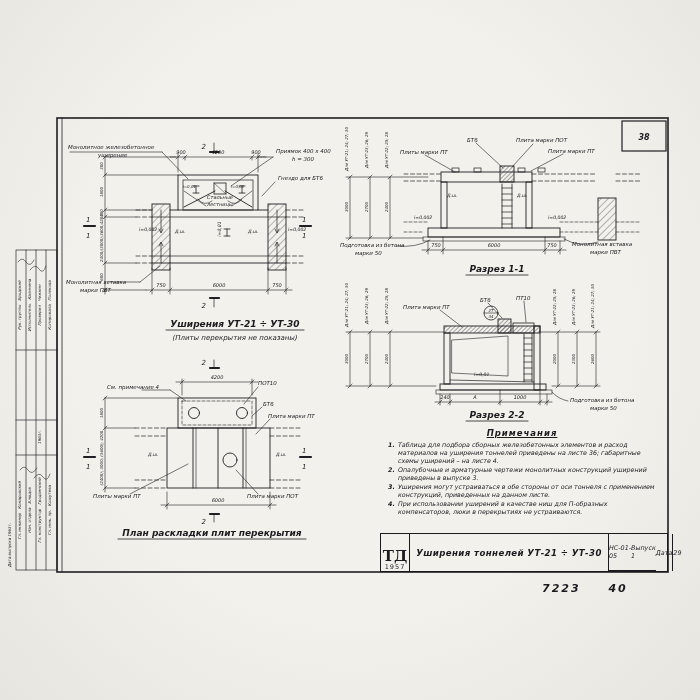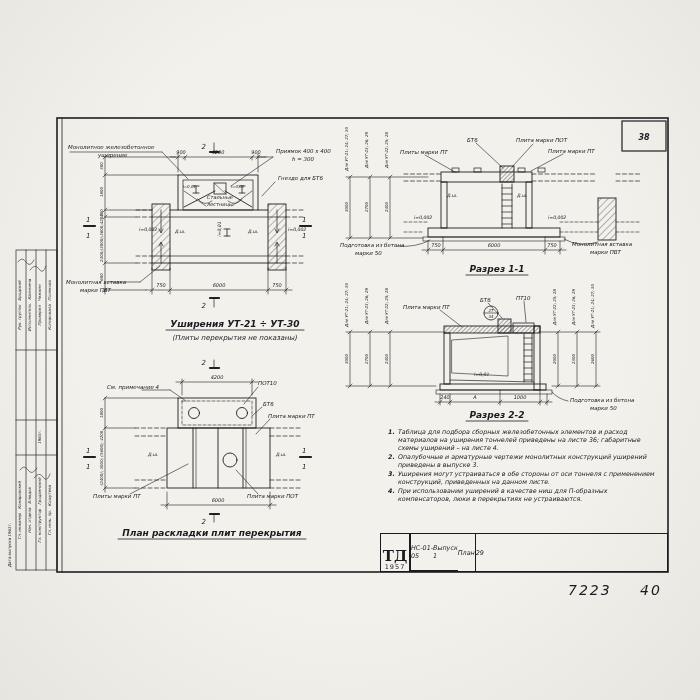--- a/index.html
+++ b/index.html
@@ -22,21 +22,21 @@
   .tb-logo .big{font-family:"DejaVu Serif",serif;font-weight:bold;font-size:15px;line-height:14px}
   .tb-logo .yr{font-size:6.5px;letter-spacing:1px}
   .tb-title{flex:1;display:flex;align-items:center;justify-content:center;
     font-style:italic;font-weight:bold;font-size:8.6px;letter-spacing:.4px}
   .tb-right{width:58px;border-left:1.4px solid #1b1b1f;display:flex;flex-direction:row;font-style:italic;font-size:6.4px}
   .tb-right>div{flex:1;display:flex;align-items:center;justify-content:center;border-bottom:1px solid #1b1b1f}
   .tb-right>div:last-child{border-bottom:none}
   .tb-sheet{display:flex;width:100%;height:100%}
   .tb-sheet span{flex:1;display:flex;align-items:center;justify-content:center}
   .tb-sheet .lbl{border-right:1px solid #1b1b1f}
-  .footer-nums{left:568px;top:582px;position:absolute;font-style:italic;font-weight:normal;font-size:14px;letter-spacing:2px}
+  .footer-nums{left:542px;top:582px;position:absolute;font-style:italic;font-weight:bold;font-size:11px;letter-spacing:2px}
   .footer-nums span{margin-right:22px}
 </style>
 </head>
 <body>
 
 <svg class="abs" width="700" height="700" viewBox="0 0 700 700" stroke-linecap="round">
   <defs>
     <pattern id="h1" width="5" height="5" patternUnits="userSpaceOnUse" patternTransform="rotate(45)">
       <line x1="0" y1="0" x2="0" y2="5" stroke="#3a3a3e" stroke-width="0.7"></line>
     </pattern>
@@ -521,20 +521,21 @@
     <text class="t7" x="86" y="453">1</text>
     <text class="t7" x="86" y="469">1</text>
     <text class="t7" x="302" y="453">1</text>
     <text class="t7" x="302" y="469">1</text>
     <text class="t9" x="212" y="536" text-anchor="middle">План раскладки плит перекрытия</text>
   </g>
   <line x1="118" y1="539" x2="306" y2="539" stroke="#1f1f24" stroke-width="0.8"></line>
 </svg>
 
 <div class="notes">
+  <div class="notes-title">Примечания</div>
   <div class="note-item">
     <span class="note-num">1.</span>
     <span class="note-text">Таблица для подбора сборных железобетонных элементов и расход материалов на уширения тоннелей приведены на листе 36; габаритные схемы уширений – на листе 4.</span>
   </div>
   <div class="note-item">
     <span class="note-num">2.</span>
     <span class="note-text">Опалубочные и арматурные чертежи монолитных конструкций уширений приведены в выпуске 3.</span>
   </div>
   <div class="note-item">
     <span class="note-num">3.</span>
@@ -544,26 +545,27 @@
     <span class="note-num">4.</span>
     <span class="note-text">При использовании уширений в качестве ниш для П-образных компенсаторов, люки в перекрытиях не устраиваются.</span>
   </div>
 </div>
 
 <div class="tblock">
   <div class="tb-logo">
     <div class="big">ТД</div>
     <div class="yr">1957</div>
   </div>
+  <div class="tb-title">Уширения тоннелей УТ-21 ÷ УТ-30</div>
   <div class="tb-right">
     <div>НС-01-05</div>
     <div>Выпуск 1</div>
     <div>
       <div class="tb-sheet">
-        <span class="lbl">План</span>
+        <span class="lbl">Дата</span>
         <span>29</span>
       </div>
     </div>
   </div>
 </div>
 
 <div class="footer-nums">
   <span>7223</span>
   <span>40</span>
 </div>

